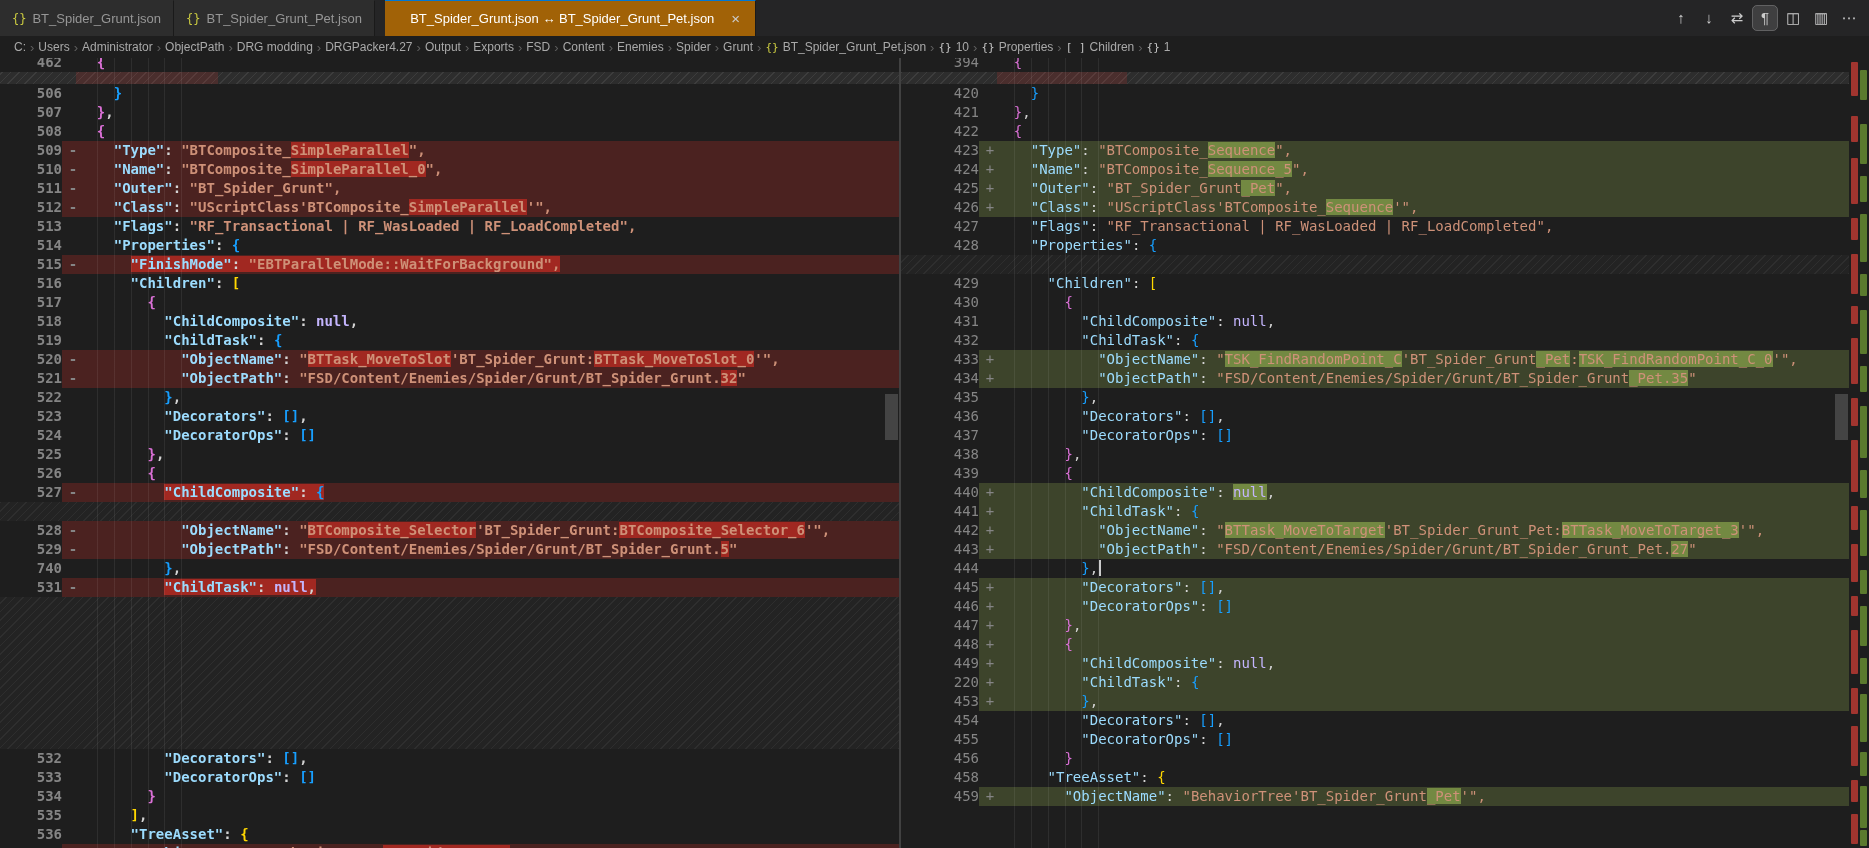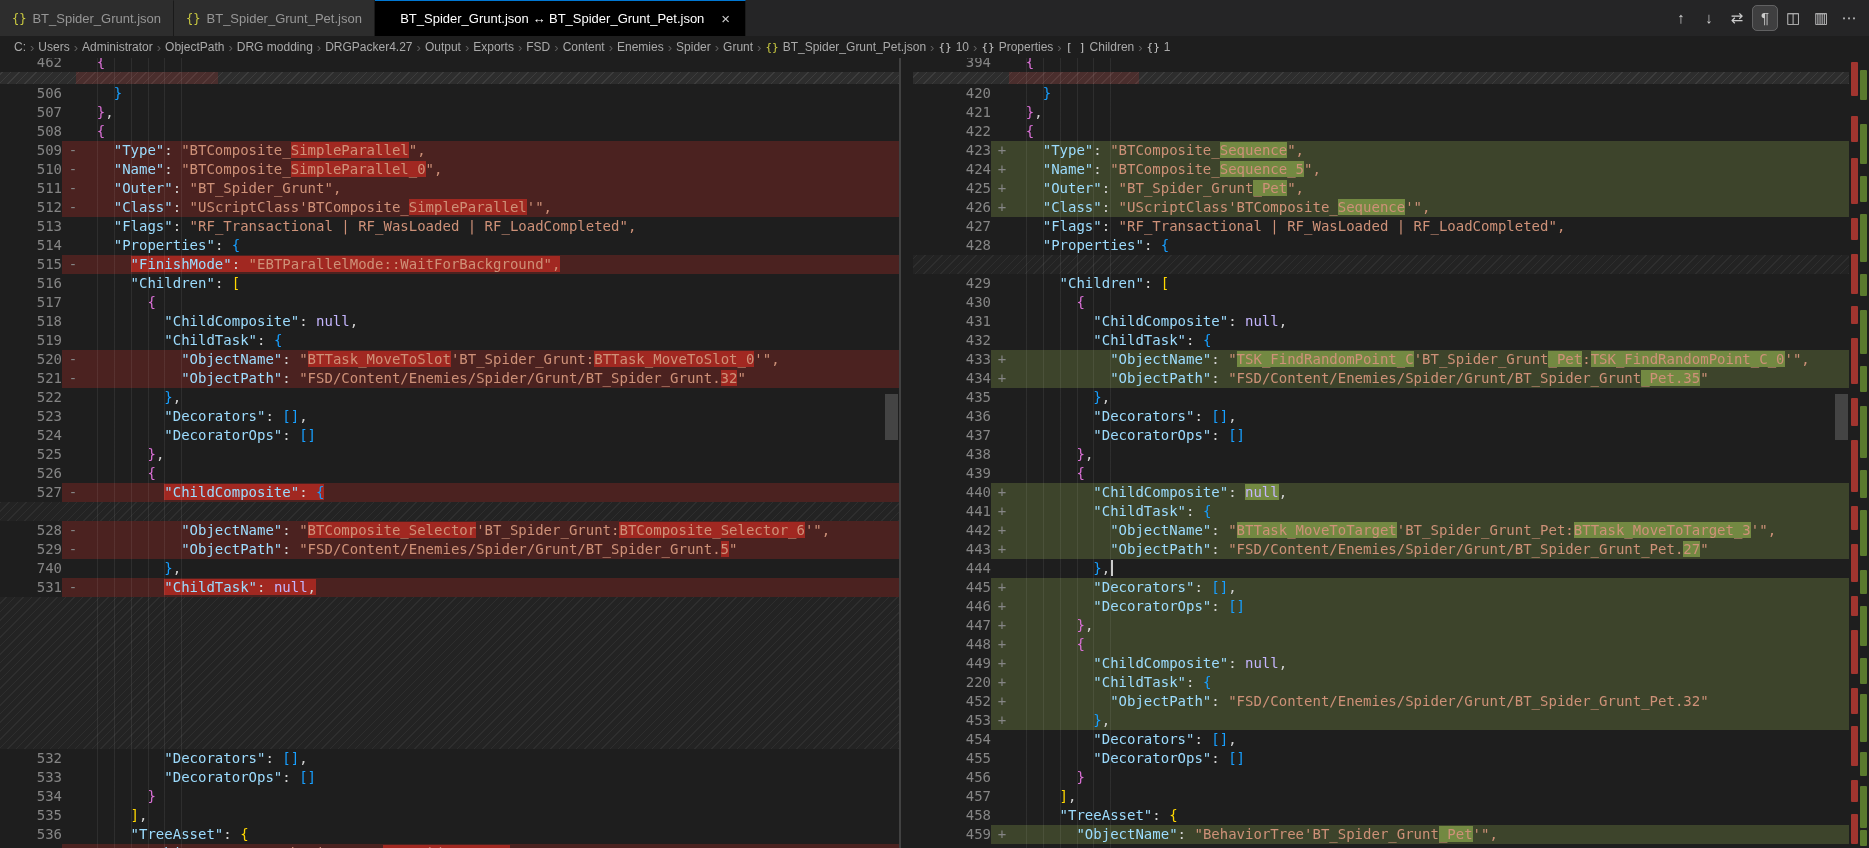--- a/index.html
+++ b/index.html
@@ -1,40 +1,40 @@
 <!DOCTYPE html>
 <html><head>
 <meta charset="utf-8">
 <style>
   html,body{margin:0;padding:0;}
   body{width:1869px;height:848px;overflow:hidden;background:#1e1e1e;font-family:"Liberation Sans",sans-serif;}
   
   .tabbar{height:36px;background:#252526;display:flex;align-items:stretch;}
   .tabs{display:flex;}
   .tab{display:flex;align-items:center;gap:6px;padding:0 12px;font-size:13px;color:#969696;background:#2d2d2d;border-right:1px solid #1a1a1a;border-top:1px solid transparent;cursor:pointer;white-space:nowrap;}
-  .tab.active{background:#000000;color:#ffffff;border-top:1px solid #0078d4;}
+  .tab.active{background:#a16207;color:#ffffff;border-top:1px solid #0078d4;margin-left:10px;}
   .ticon{font-family:"DejaVu Sans Mono",monospace;font-size:12px;}
   .ticon.json{color:#cbcb41;}
   .ticon.diff{color:#75beff;}
   .tclose{margin-left:8px;color:#cccccc;font-size:15px;line-height:15px;border-radius:3px;padding:0 3px;}
   .acts{margin-left:auto;display:flex;align-items:center;gap:4px;padding-right:8px;}
   .act{width:24px;height:24px;line-height:24px;text-align:center;color:#cccccc;font-size:15px;border-radius:4px;cursor:pointer;}
   .act.on{background:rgba(255,255,255,0.12);outline:1px solid rgba(255,255,255,0.28);}
   
   .crumbs{height:22px;display:flex;align-items:center;padding-left:14px;font-size:12px;color:#a9a9a9;background:#1e1e1e;white-space:nowrap;overflow:hidden;}
   .bitem{display:flex;align-items:center;gap:4px;cursor:pointer;}
   .bsep{color:#5f5f5f;margin:0 4px;font-size:13px;}
   .bicon{font-family:"DejaVu Sans Mono",monospace;font-size:11px;}
   .bicon.json{color:#cbcb41;}
   .bicon.object,.bicon.array{color:#c5c5c5;}
   
   .diff{display:flex;height:790px;position:relative;}
   .pane{position:relative;overflow:hidden;height:790px;font-family:"DejaVu Sans Mono",monospace;font-size:14px;line-height:19px;color:#d4d4d4;}
-  .pane.left{width:899px;}
-  .pane.right{flex:1;margin-left:12px;}
+  .pane.left{width:899px;font-weight:bold;}
+  .pane.right{flex:1;}
   .sash{width:2px;background:#414141;cursor:ew-resize;}
   .rows{margin-top:-5px;}
   .row{display:flex;height:19px;white-space:pre;}
   .num{display:inline-block;width:62px;text-align:right;color:#858585;flex:none;}
   .pane.right .num{width:78px;}
   .code{flex:1;padding-left:4px;}
   .sign{display:inline-block;width:14px;text-align:center;color:#858585;}
   .row.del .code{background:rgba(255,48,40,0.20);}
   .row.add .code{background:rgba(155,185,85,0.25);}
   .del .c-h{background:rgba(255,48,36,0.48);}
@@ -242,26 +242,24 @@
         <div class="row add"><span class="num">441</span><span class="code"><span class="sign">+</span><span class="c-w">          </span><span class="c-k">"ChildTask"</span><span class="c-p">: </span><span class="c-b3">{</span></span></div>
         <div class="row add"><span class="num">442</span><span class="code"><span class="sign">+</span><span class="c-w">            </span><span class="c-k">"ObjectName"</span><span class="c-p">: </span><span class="c-s">"</span><span class="c-s c-h">BTTask_MoveToTarget</span><span class="c-s">'BT_Spider_Grunt_Pet:</span><span class="c-s c-h">BTTask_MoveToTarget_3</span><span class="c-s">'",</span></span></div>
         <div class="row add"><span class="num">443</span><span class="code"><span class="sign">+</span><span class="c-w">            </span><span class="c-k">"ObjectPath"</span><span class="c-p">: </span><span class="c-s">"FSD/Content/Enemies/Spider/Grunt/BT_Spider_Grunt_Pet.</span><span class="c-s c-h">27</span><span class="c-s">"</span></span></div>
         <div class="row ctx"><span class="num">444</span><span class="code"><span class="sign"></span><span class="c-w">          </span><span class="c-b3">}</span><span class="c-p">,</span><span class="cursor"></span></span></div>
         <div class="row add"><span class="num">445</span><span class="code"><span class="sign">+</span><span class="c-w">          </span><span class="c-k">"Decorators"</span><span class="c-p">: </span><span class="c-b3">[]</span><span class="c-p">,</span></span></div>
         <div class="row add"><span class="num">446</span><span class="code"><span class="sign">+</span><span class="c-w">          </span><span class="c-k">"DecoratorOps"</span><span class="c-p">: </span><span class="c-b3">[]</span></span></div>
         <div class="row add"><span class="num">447</span><span class="code"><span class="sign">+</span><span class="c-w">        </span><span class="c-b2">}</span><span class="c-p">,</span></span></div>
         <div class="row add"><span class="num">448</span><span class="code"><span class="sign">+</span><span class="c-w">        </span><span class="c-b2">{</span></span></div>
         <div class="row add"><span class="num">449</span><span class="code"><span class="sign">+</span><span class="c-w">          </span><span class="c-k">"ChildComposite"</span><span class="c-p">: </span><span class="c-n">null</span><span class="c-p">,</span></span></div>
         <div class="row add"><span class="num">220</span><span class="code"><span class="sign">+</span><span class="c-w">          </span><span class="c-k">"ChildTask"</span><span class="c-p">: </span><span class="c-b3">{</span></span></div>
-        <div class="row add"><span class="num">452</span><span class="code"><span class="sign">+</span><span class="c-w">            </span><span class="c-k">"ObjectPath"</span><span class="c-p">: </span><span class="c-s">"FSD/Content/Enemies/Spider/Grunt/BT_Spider_Grunt_Pet.32"</span></span></div>
         <div class="row add"><span class="num">453</span><span class="code"><span class="sign">+</span><span class="c-w">          </span><span class="c-b3">}</span><span class="c-p">,</span></span></div>
         <div class="row ctx"><span class="num">454</span><span class="code"><span class="sign"></span><span class="c-w">          </span><span class="c-k">"Decorators"</span><span class="c-p">: </span><span class="c-b3">[]</span><span class="c-p">,</span></span></div>
         <div class="row ctx"><span class="num">455</span><span class="code"><span class="sign"></span><span class="c-w">          </span><span class="c-k">"DecoratorOps"</span><span class="c-p">: </span><span class="c-b3">[]</span></span></div>
         <div class="row ctx"><span class="num">456</span><span class="code"><span class="sign"></span><span class="c-w">        </span><span class="c-b2">}</span></span></div>
-        <div class="row ctx"><span class="num">457</span><span class="code"><span class="sign"></span><span class="c-w">      </span><span class="c-b1">]</span><span class="c-p">,</span></span></div>
         <div class="row ctx"><span class="num">458</span><span class="code"><span class="sign"></span><span class="c-w">      </span><span class="c-k">"TreeAsset"</span><span class="c-p">: </span><span class="c-b1">{</span></span></div>
         <div class="row add"><span class="num">459</span><span class="code"><span class="sign">+</span><span class="c-w">        </span><span class="c-k">"ObjectName"</span><span class="c-p">: </span><span class="c-s">"BehaviorTree'BT_Spider_Grunt</span><span class="c-s c-h">_Pet</span><span class="c-s">'",</span></span></div>
       </div>
     <div class="slider"></div>
   </div>
   <div class="ruler">
       <span class="mark del" style="top: 4px; height: 34px;"></span>
       <span class="mark del" style="top: 58px; height: 26px;"></span>
       <span class="mark del" style="top: 100px; height: 46px;"></span>
       <span class="mark del" style="top: 160px; height: 22px;"></span>

